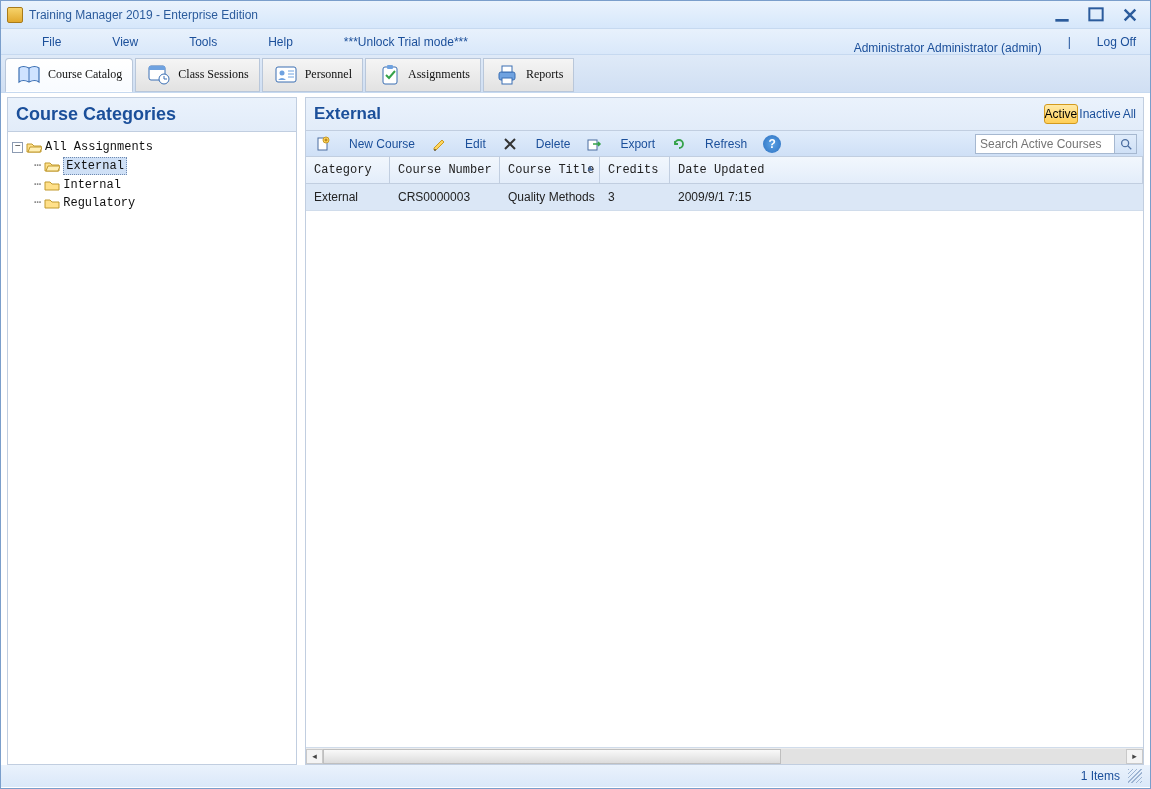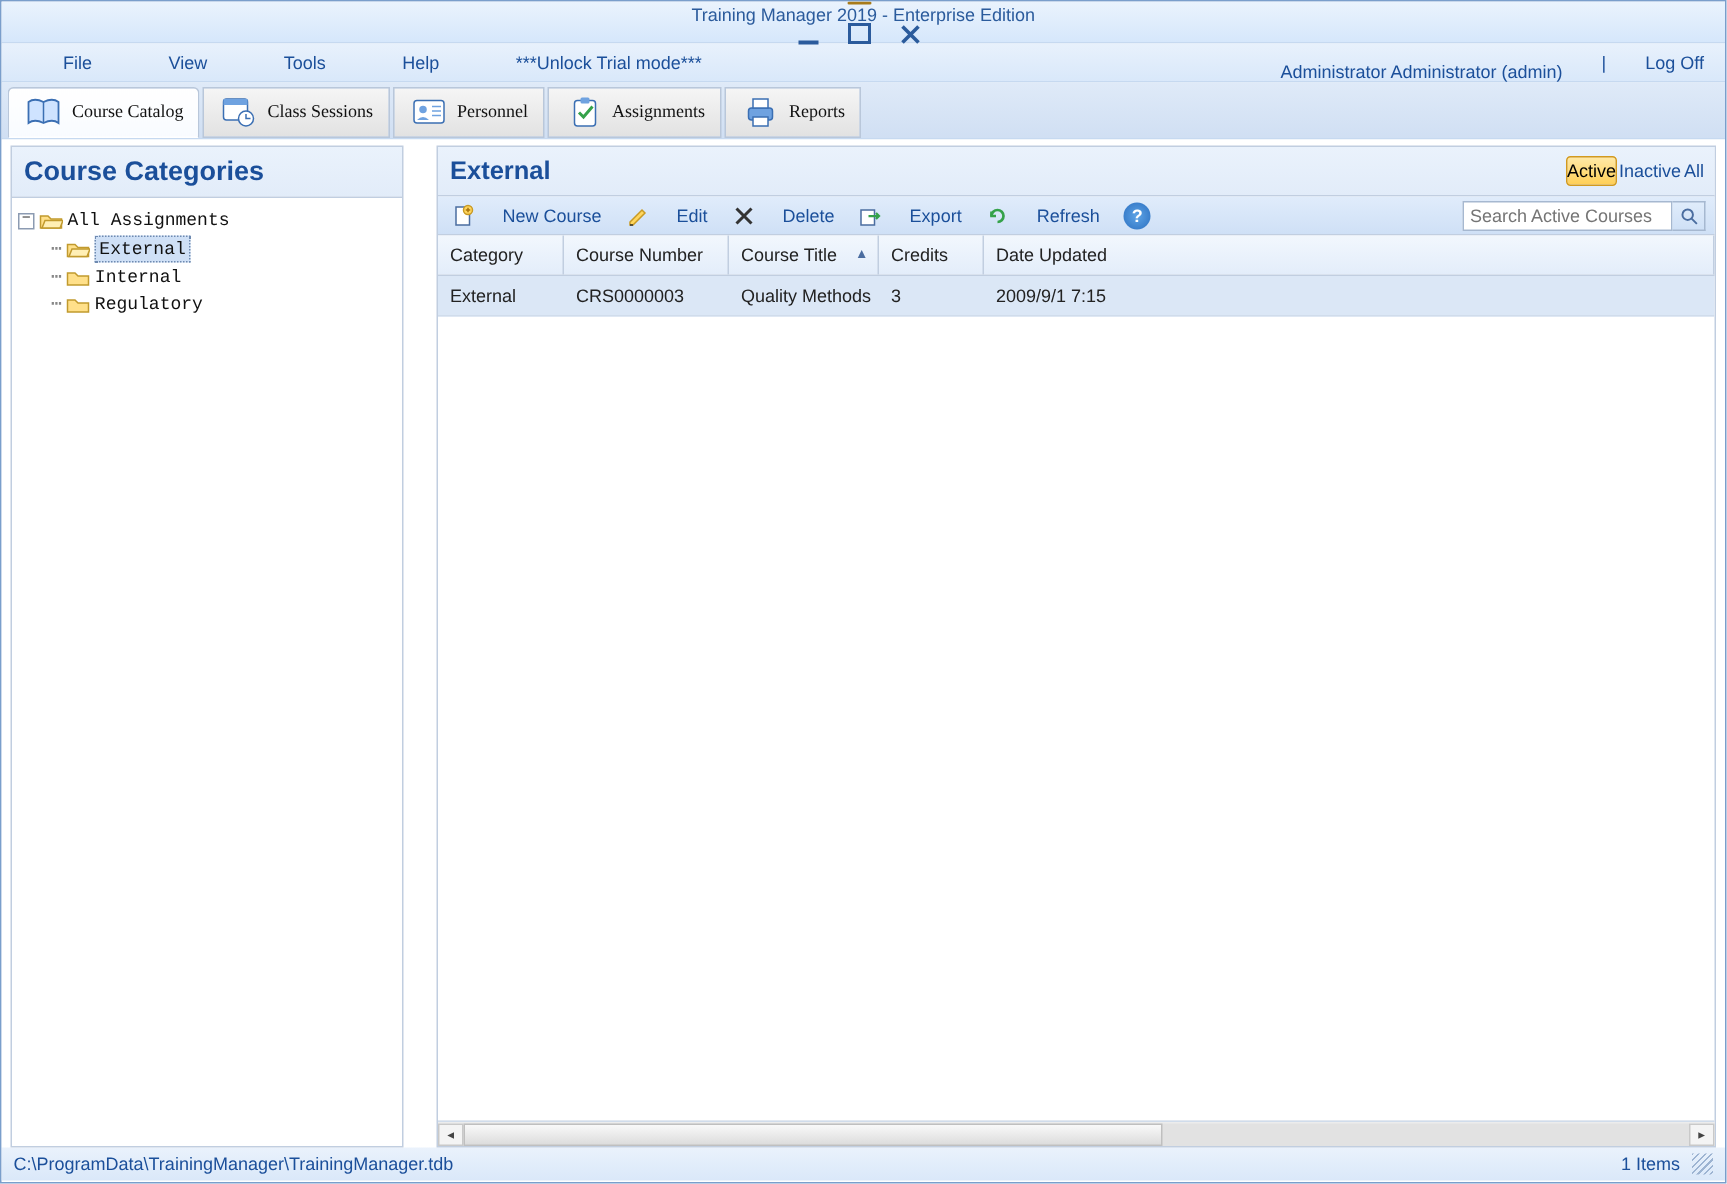--- a/index.html
+++ b/index.html
@@ -14,21 +14,20 @@
   }
   
   .titlebar {
     height: 28px;
     background: linear-gradient(#eaf3fd, #d6e7fb);
     display: flex;
     align-items: center;
     padding: 0 6px;
     color: #2b5b9c;
     border-bottom: 1px solid #c6d9f0;
-    flex-direction: column;
   }
   .titlebar .app-icon {
     width: 16px; height: 16px;
     background: linear-gradient(#f6d36b,#e1a92e);
     border: 1px solid #a87b1b;
     border-radius: 2px;
     margin-right: 6px;
   }
   .titlebar .title { flex: 1; font-size: 12px; }
   .win-controls { display: flex; gap: 18px; align-items: center; padding-right: 6px; color: #2b5b9c; }
@@ -87,25 +86,25 @@
   .icon-book svg, .icon-clock svg, .icon-person svg, .icon-assign svg, .icon-printer svg { width: 24px; height: 22px; }
 
   
   .workspace {
     display: flex;
     height: 672px;
     padding: 4px 6px 0 6px;
     background: #fff;
   }
   .sidebar {
-    width: 262px;
+    width: 290px;
     border: 1px solid #c1cee0;
     display: flex;
     flex-direction: column;
-    margin-right: 22px;
+    margin-right: 8px;
     background: #fff;
   }
   .panel-title {
     background: linear-gradient(#eaf2fc,#e2ecf9);
     color: #1b4f9a;
     font-weight: bold;
     font-size: 18px;
     padding: 6px 8px;
     border-bottom: 1px solid #c1cee0;
   }
@@ -177,21 +176,21 @@
   .help-glyph { width:18px; height:18px; border-radius:50%; background: radial-gradient(#5ea4e6,#2b6fc0); color:#fff; display:inline-flex; align-items:center; justify-content:center; font-weight:bold; font-size:12px;}
   .actionbar .ab-spacer{ flex:1;}
   .searchwrap { display:flex; align-items:center; }
   .searchwrap input {
     width: 140px; height: 20px; border: 1px solid #a6b8d0; padding: 2px 4px; font-size: 12px; color: #777; background:#fff;
   }
   .searchbtn { width:22px; height:20px; background: linear-gradient(#e0ecfb,#cfe0f6); border:1px solid #a6b8d0; border-left:none; display:inline-flex; align-items:center; justify-content:center; cursor:pointer; color:#4b6da0;}
 
   
   .grid { flex:1; display:flex; flex-direction:column; min-height:0; }
-  .grid-head { display:flex; background: linear-gradient(#f2f7fd,#e3edfa); border-bottom:1px solid #c1cee0; }
+  .grid-head { display:flex; background: linear-gradient(#f2f7fd,#e3edfa); border-bottom:1px solid #c1cee0;font-family:Liberation Mono, monospace; }
   .grid-head .col, .grid-row .cell {
     padding: 6px 8px;
     border-right: 1px solid #c1cee0;
     text-align: left;
     overflow: hidden;
     white-space: nowrap;
   }
   .grid-head .col { color:#222; position:relative; cursor:pointer; }
   .sort-ind { font-size: 9px; color:#4b6da0; position:absolute; right:6px; top: 7px; }
   .col-category{ width:84px;} .col-number{width:110px;} .col-title{width:100px;} .col-credits{width:70px;} .col-date{flex:1;}
@@ -454,17 +453,16 @@
         <div class="track">
           <div class="thumb"></div>
         </div>
         <div class="arrow">▸</div>
       </div>
     </div>
   </div>
 </div>
 
 <div class="statusbar">
-  <div>C:\ProgramData\TrainingManager\TrainingManager.tdb</div>
   <div class="sb-spacer"></div>
   <div>1 Items</div>
   <div class="grip"></div>
 </div>
 
 </body></html>

